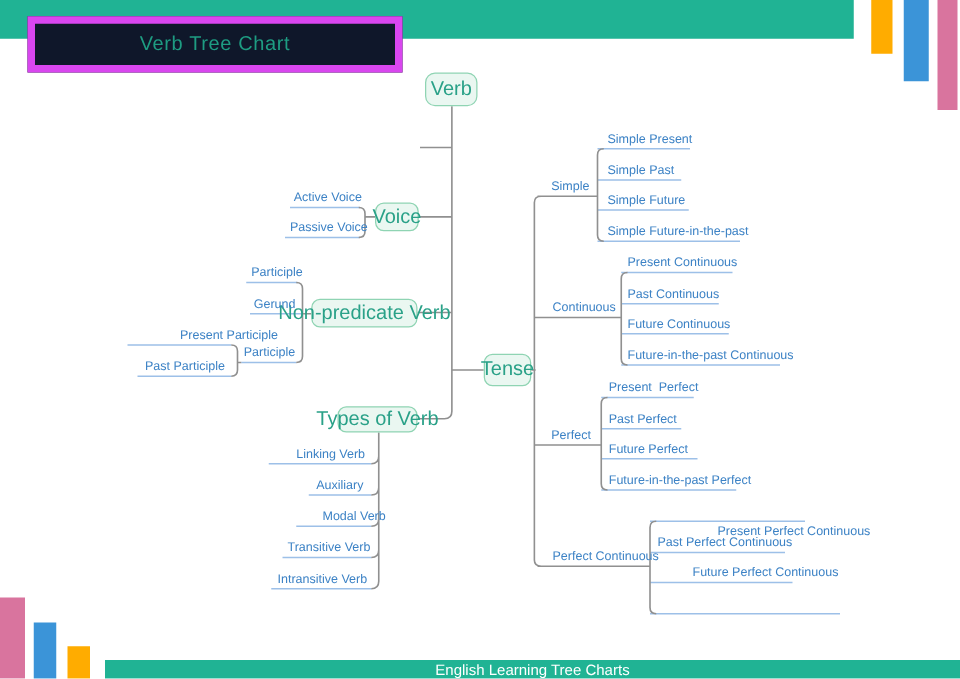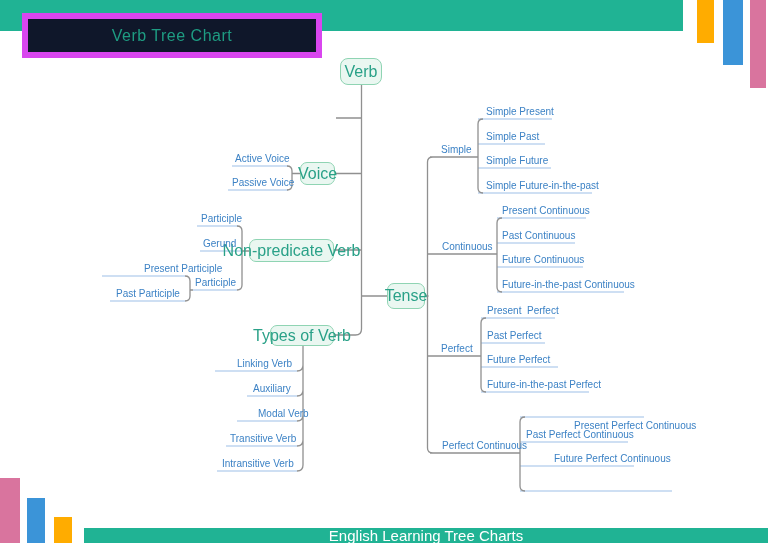--- a/index.html
+++ b/index.html
@@ -17,21 +17,21 @@
   }
   .accent-orange-top{left:697px;top:0;width:17px;height:43px;background:#FFAC00;}
   .accent-blue-top{left:723px;top:0;width:20px;height:65px;background:#3B94D8;}
   .accent-pink-top{left:750px;top:0;width:16px;height:88px;background:#D9749E;}
   .accent-pink-bottom{left:0;top:478px;width:20px;height:65px;background:#D9749E;}
   .accent-blue-bottom{left:27px;top:498px;width:18px;height:45px;background:#3B94D8;}
   .accent-yellow-bottom{left:54px;top:517px;width:18px;height:26px;background:#FFAC00;}
   .footerbar{
     position:absolute;left:84px;top:528px;width:684px;height:15px;background:#20B394;
     display:flex;align-items:center;justify-content:center;
-    font-size:15px;color:#ffffff;
+    font-size:12px;color:#ffffff;
   }
   svg.wires{position:absolute;left:0;top:0;}
   .node{
     position:absolute;background:#EAF7F1;border:1.5px solid #8FD4B3;border-radius:7px;
     display:flex;align-items:center;justify-content:center;
     font-size:16px;color:#2AA188;box-sizing:border-box;white-space:pre;
   }
   .leaf{
     position:absolute;font-size:10px;color:#3C82C5;white-space:pre;line-height:12px;
   }

